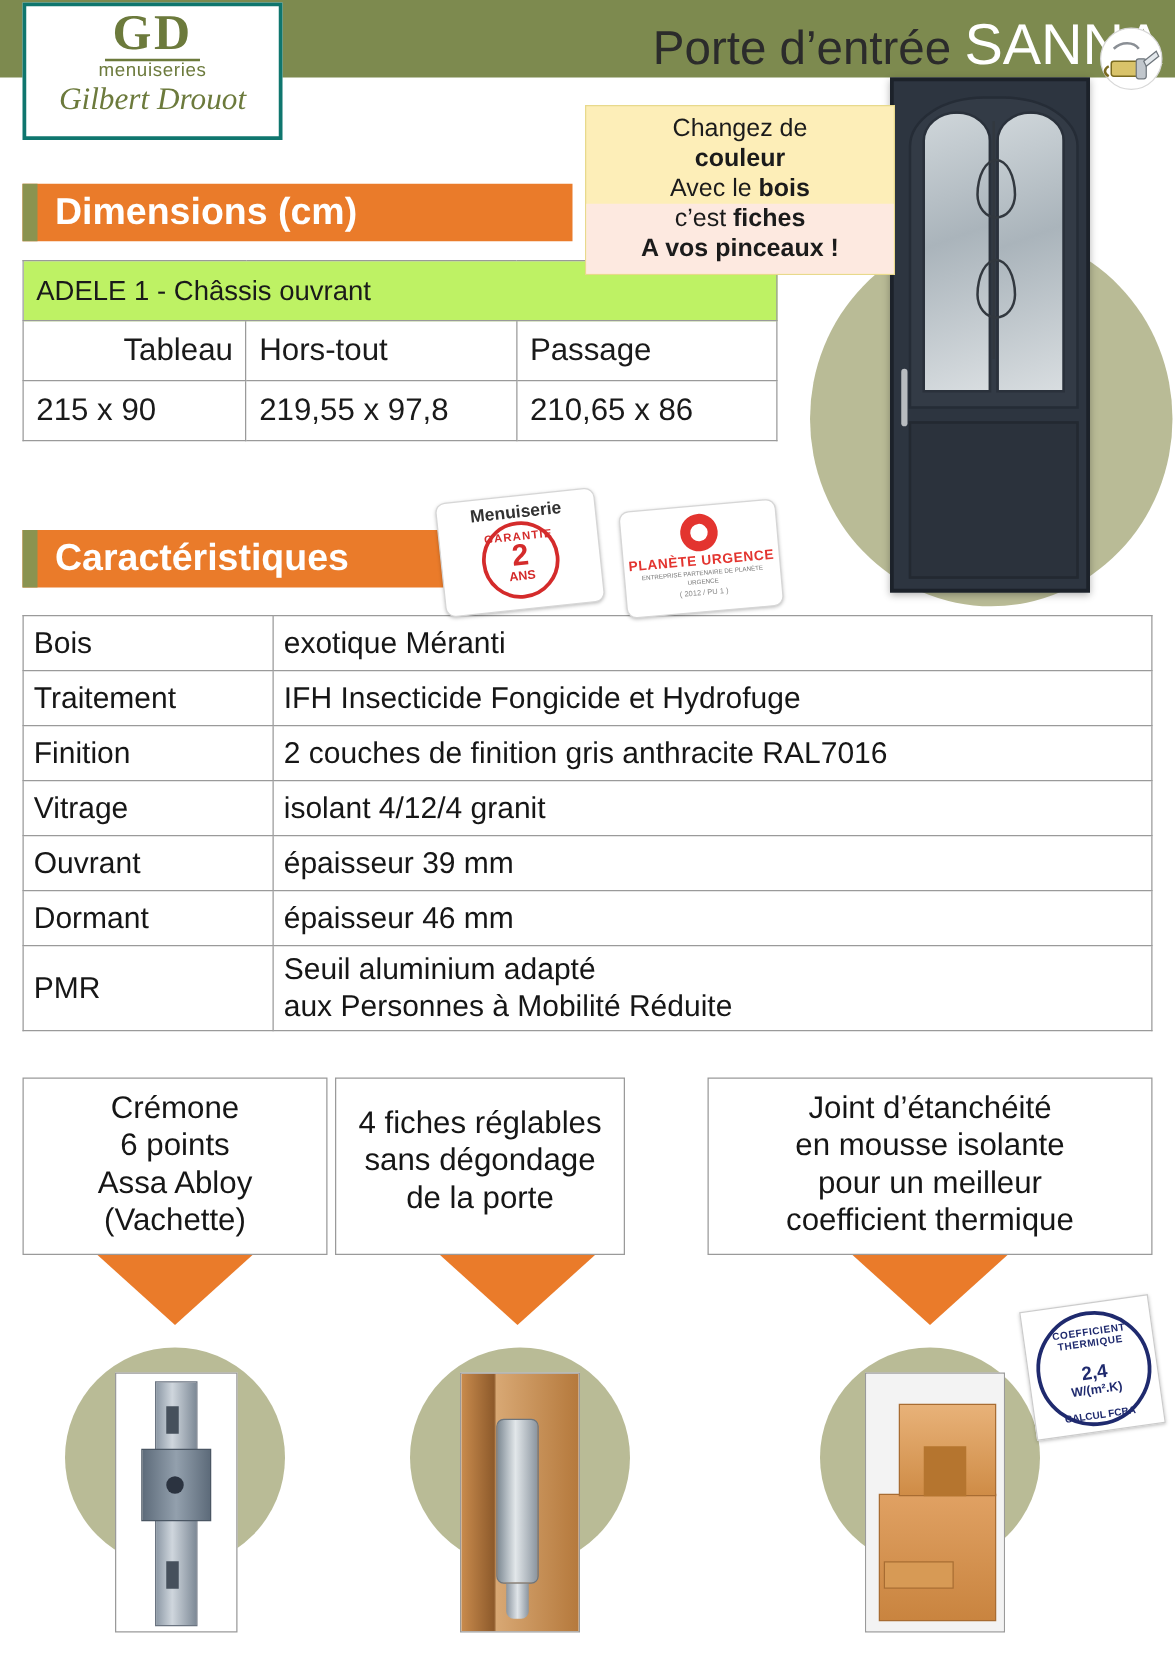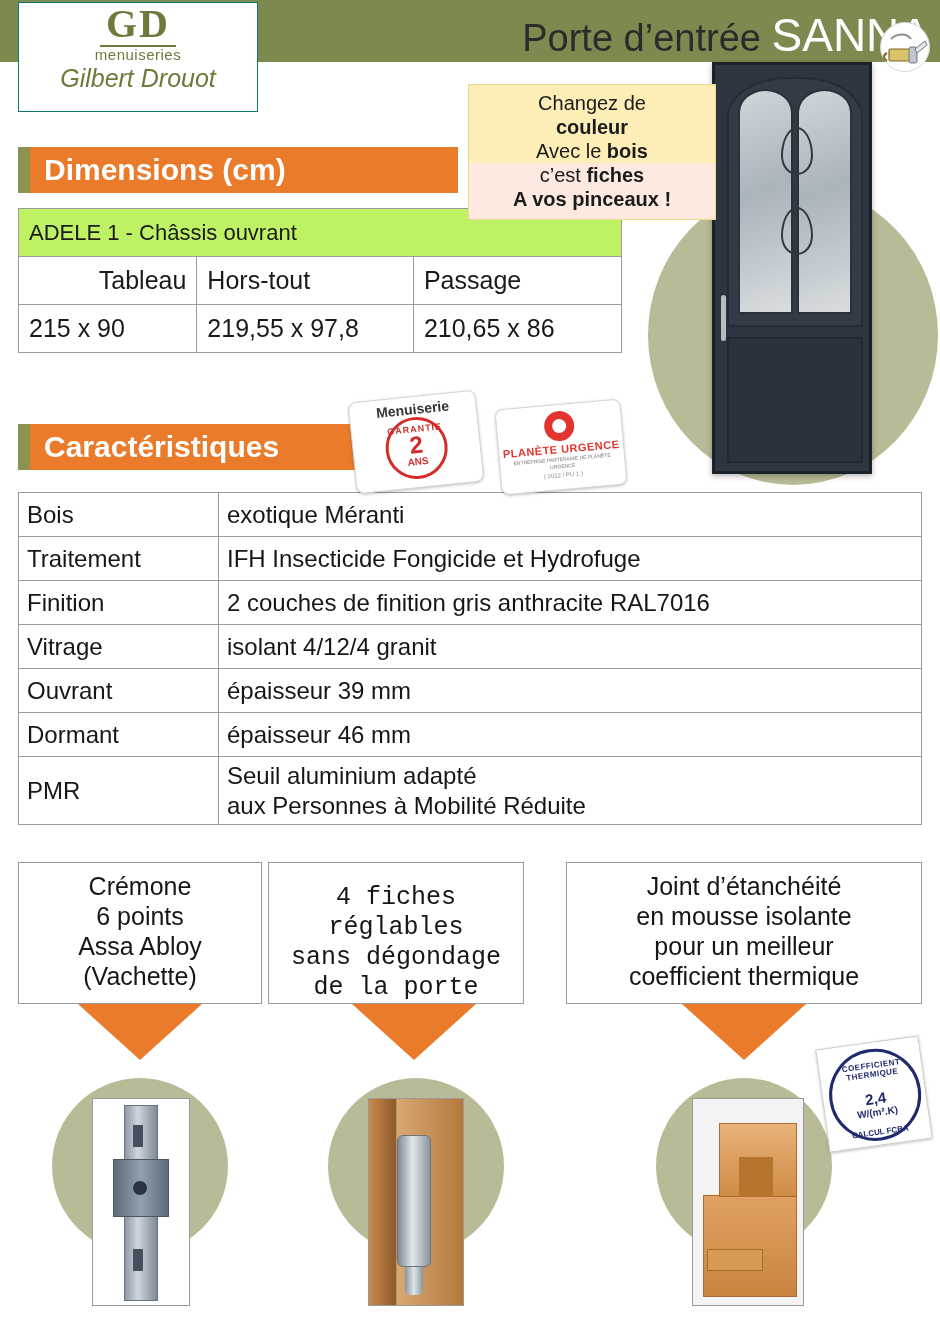--- a/index.html
+++ b/index.html
@@ -16,23 +16,23 @@
   
   .header-band {
     position: absolute;
     left: 0; top: 0;
     width: 940px; height: 62px;
     background: #7d8a4f;
   }
   .logo-box {
     position: absolute;
     left: 18px; top: 2px;
-    width: 240px; height: 110px;
-    background: #ffffff;
-    border: 1px solid #0f766e;
+    width: 208px; height: 110px;
+    background: #ffffff;
+    border: 3px solid #0f766e;
     text-align: center;
     overflow: hidden;
   }
   .logo-gd {
     font-family: "Liberation Serif", serif;
     font-size: 40px;
     font-weight: bold;
     color: #6c7a3c;
     letter-spacing: 2px;
     margin-top: 0px;
@@ -41,21 +41,21 @@
     display: inline-block;
     padding: 0 6px;
   }
   .logo-men {
     font-size: 15px;
     color: #6c7a3c;
     letter-spacing: 0.5px;
     line-height: 16px;
   }
   .logo-name {
-    font-family: Liberation Sans, sans-serif;
+    font-family: Liberation Serif, serif;
     font-style: italic;
     font-size: 25px;
     color: #6c7a3c;
     line-height: 30px;
   }
   .title-main {
     position: absolute;
     left: 330px; top: 8px;
     width: 600px;
     text-align: right;
@@ -293,21 +293,21 @@
     position: absolute;
     border: 1px solid #9a9a9a;
     background: #ffffff;
     text-align: center;
     font-size: 25px;
     line-height: 30px;
     color: #161616;
     padding-top: 8px;
   }
   #feat-1 { left: 18px; top: 862px; width: 244px; height: 142px; }
-  #feat-2 { left: 268px; top: 862px; width: 256px; height: 142px; padding-top: 20px; font-family: Liberation Mono, monospace; }
+  #feat-2 { left: 268px; top: 862px; width: 232px; height: 142px; padding-top: 20px; }
   #feat-3 { left: 566px; top: 862px; width: 356px; height: 142px; }
 
   .arrow-down {
     position: absolute;
     width: 0; height: 0;
     border-left: 62px solid transparent;
     border-right: 62px solid transparent;
     border-top: 56px solid #ea7b2a;
   }
   #arrow-1 { left: 78px; top: 1004px; }

